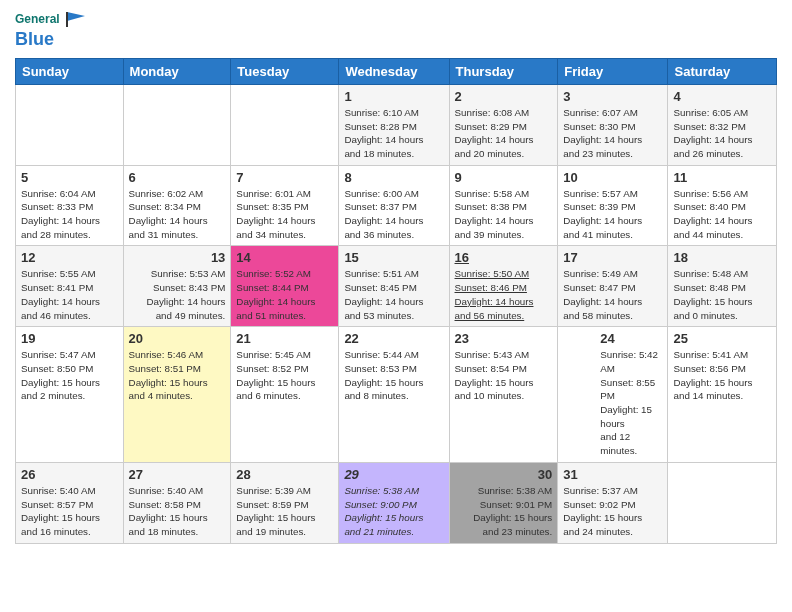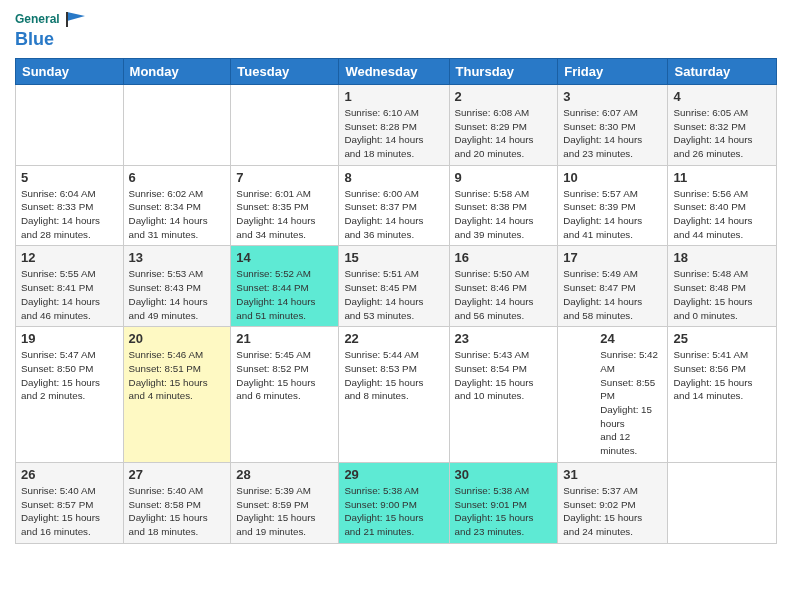--- a/index.html
+++ b/index.html
@@ -174,33 +174,33 @@
           <td style="background: rgb(255, 255, 255);">
             <span class="day-number">11</span>
             <div class="day-info">Sunrise: 5:56 AM<br>Sunset: 8:40 PM<br>Daylight: 14 hours<br>and 44 minutes.</div>
           </td>
         </tr>
         <tr>
           <td style="background: rgb(245, 245, 245);">
             <span class="day-number">12</span>
             <div class="day-info">Sunrise: 5:55 AM<br>Sunset: 8:41 PM<br>Daylight: 14 hours<br>and 46 minutes.</div>
           </td>
-          <td style="background: rgb(245, 245, 245);">
+          <td style="background: rgb(245, 245, 245); text-align: right;">
             <span class="day-number">13</span>
             <div class="day-info">Sunrise: 5:53 AM<br>Sunset: 8:43 PM<br>Daylight: 14 hours<br>and 49 minutes.</div>
           </td>
-          <td style="background: #5eead4;">
+          <td style="background: #ec4899;">
             <span class="day-number">14</span>
             <div class="day-info">Sunrise: 5:52 AM<br>Sunset: 8:44 PM<br>Daylight: 14 hours<br>and 51 minutes.</div>
           </td>
           <td style="background: rgb(245, 245, 245);">
             <span class="day-number">15</span>
             <div class="day-info">Sunrise: 5:51 AM<br>Sunset: 8:45 PM<br>Daylight: 14 hours<br>and 53 minutes.</div>
           </td>
-          <td style="background: rgb(245, 245, 245);">
+          <td style="background: rgb(245, 245, 245); text-decoration: underline;">
             <span class="day-number">16</span>
             <div class="day-info">Sunrise: 5:50 AM<br>Sunset: 8:46 PM<br>Daylight: 14 hours<br>and 56 minutes.</div>
           </td>
           <td style="background: rgb(245, 245, 245);">
             <span class="day-number">17</span>
             <div class="day-info">Sunrise: 5:49 AM<br>Sunset: 8:47 PM<br>Daylight: 14 hours<br>and 58 minutes.</div>
           </td>
           <td style="background: rgb(245, 245, 245);">
             <span class="day-number">18</span>
             <div class="day-info">Sunrise: 5:48 AM<br>Sunset: 8:48 PM<br>Daylight: 15 hours<br>and 0 minutes.</div>
@@ -242,25 +242,25 @@
             <div class="day-info">Sunrise: 5:40 AM<br>Sunset: 8:57 PM<br>Daylight: 15 hours<br>and 16 minutes.</div>
           </td>
           <td style="background: rgb(245, 245, 245);">
             <span class="day-number">27</span>
             <div class="day-info">Sunrise: 5:40 AM<br>Sunset: 8:58 PM<br>Daylight: 15 hours<br>and 18 minutes.</div>
           </td>
           <td style="background: rgb(245, 245, 245);">
             <span class="day-number">28</span>
             <div class="day-info">Sunrise: 5:39 AM<br>Sunset: 8:59 PM<br>Daylight: 15 hours<br>and 19 minutes.</div>
           </td>
-          <td style="background: #5eead4;">
+          <td style="background: #c4b5fd; font-style: italic;">
             <span class="day-number">29</span>
             <div class="day-info">Sunrise: 5:38 AM<br>Sunset: 9:00 PM<br>Daylight: 15 hours<br>and 21 minutes.</div>
           </td>
-          <td style="background: #5eead4;">
+          <td style="background: #a3a3a3; text-align: right;">
             <span class="day-number">30</span>
             <div class="day-info">Sunrise: 5:38 AM<br>Sunset: 9:01 PM<br>Daylight: 15 hours<br>and 23 minutes.</div>
           </td>
           <td style="background: rgb(245, 245, 245); margin-left: 26px;">
             <span class="day-number">31</span>
             <div class="day-info">Sunrise: 5:37 AM<br>Sunset: 9:02 PM<br>Daylight: 15 hours<br>and 24 minutes.</div>
           </td>
           <td class="empty-cell"></td>
         </tr>
       </tbody>

